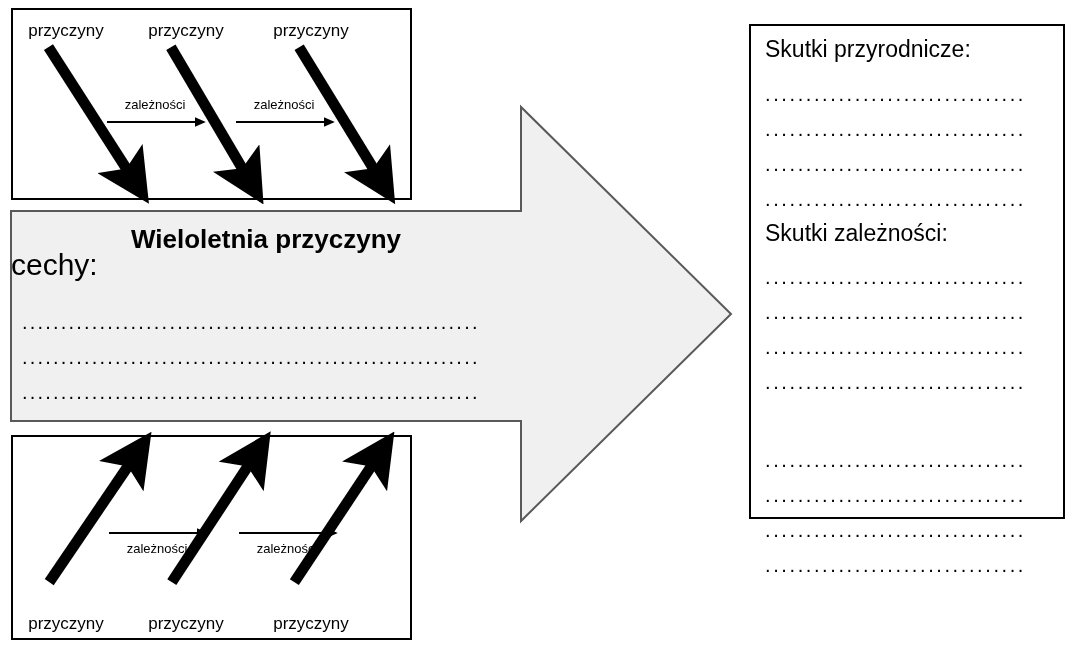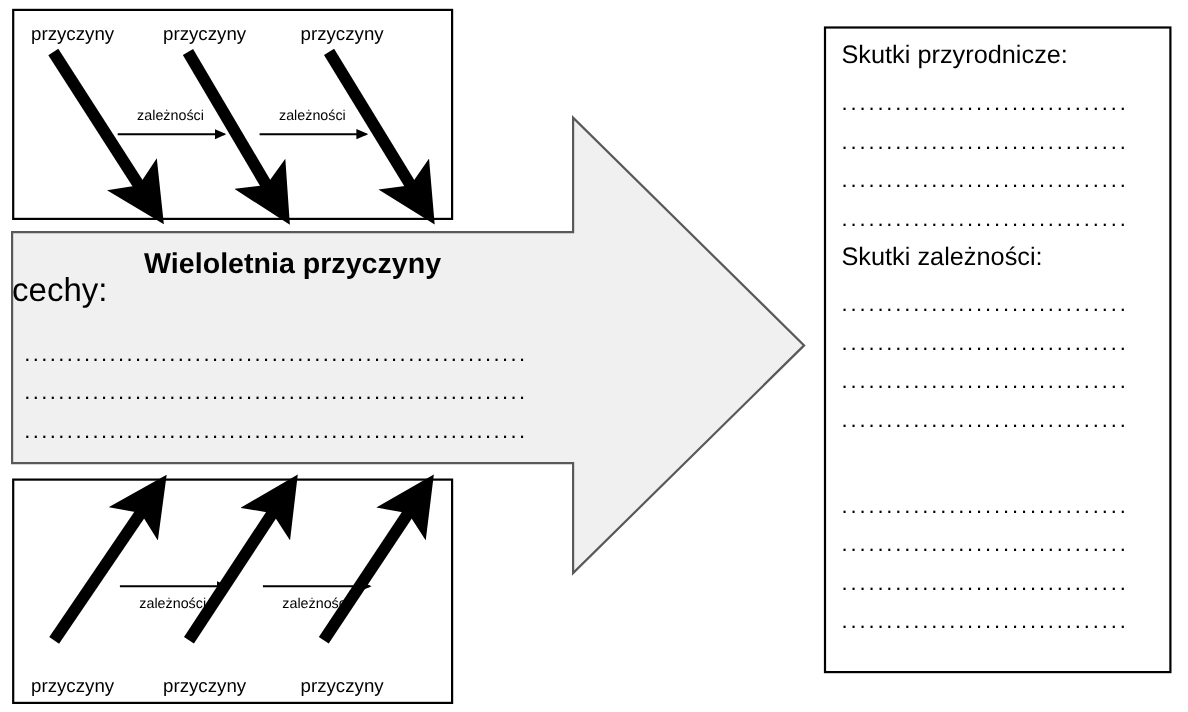--- a/index.html
+++ b/index.html
@@ -105,21 +105,21 @@
     color: #000000;
   }
   .dots-left { left: 22px; width: 495px; }
 
   
   #effects-panel {
     position: absolute;
     left: 749px;
     top: 24px;
     width: 316px;
-    height: 588px;
+    height: 495px;
     box-sizing: border-box;
     border: 2px solid #000000;
     background: #ffffff;
   }
   .eff-heading {
     position: absolute;
     left: 14px;
     font-size: 23px;
     line-height: 1;
     white-space: nowrap;

